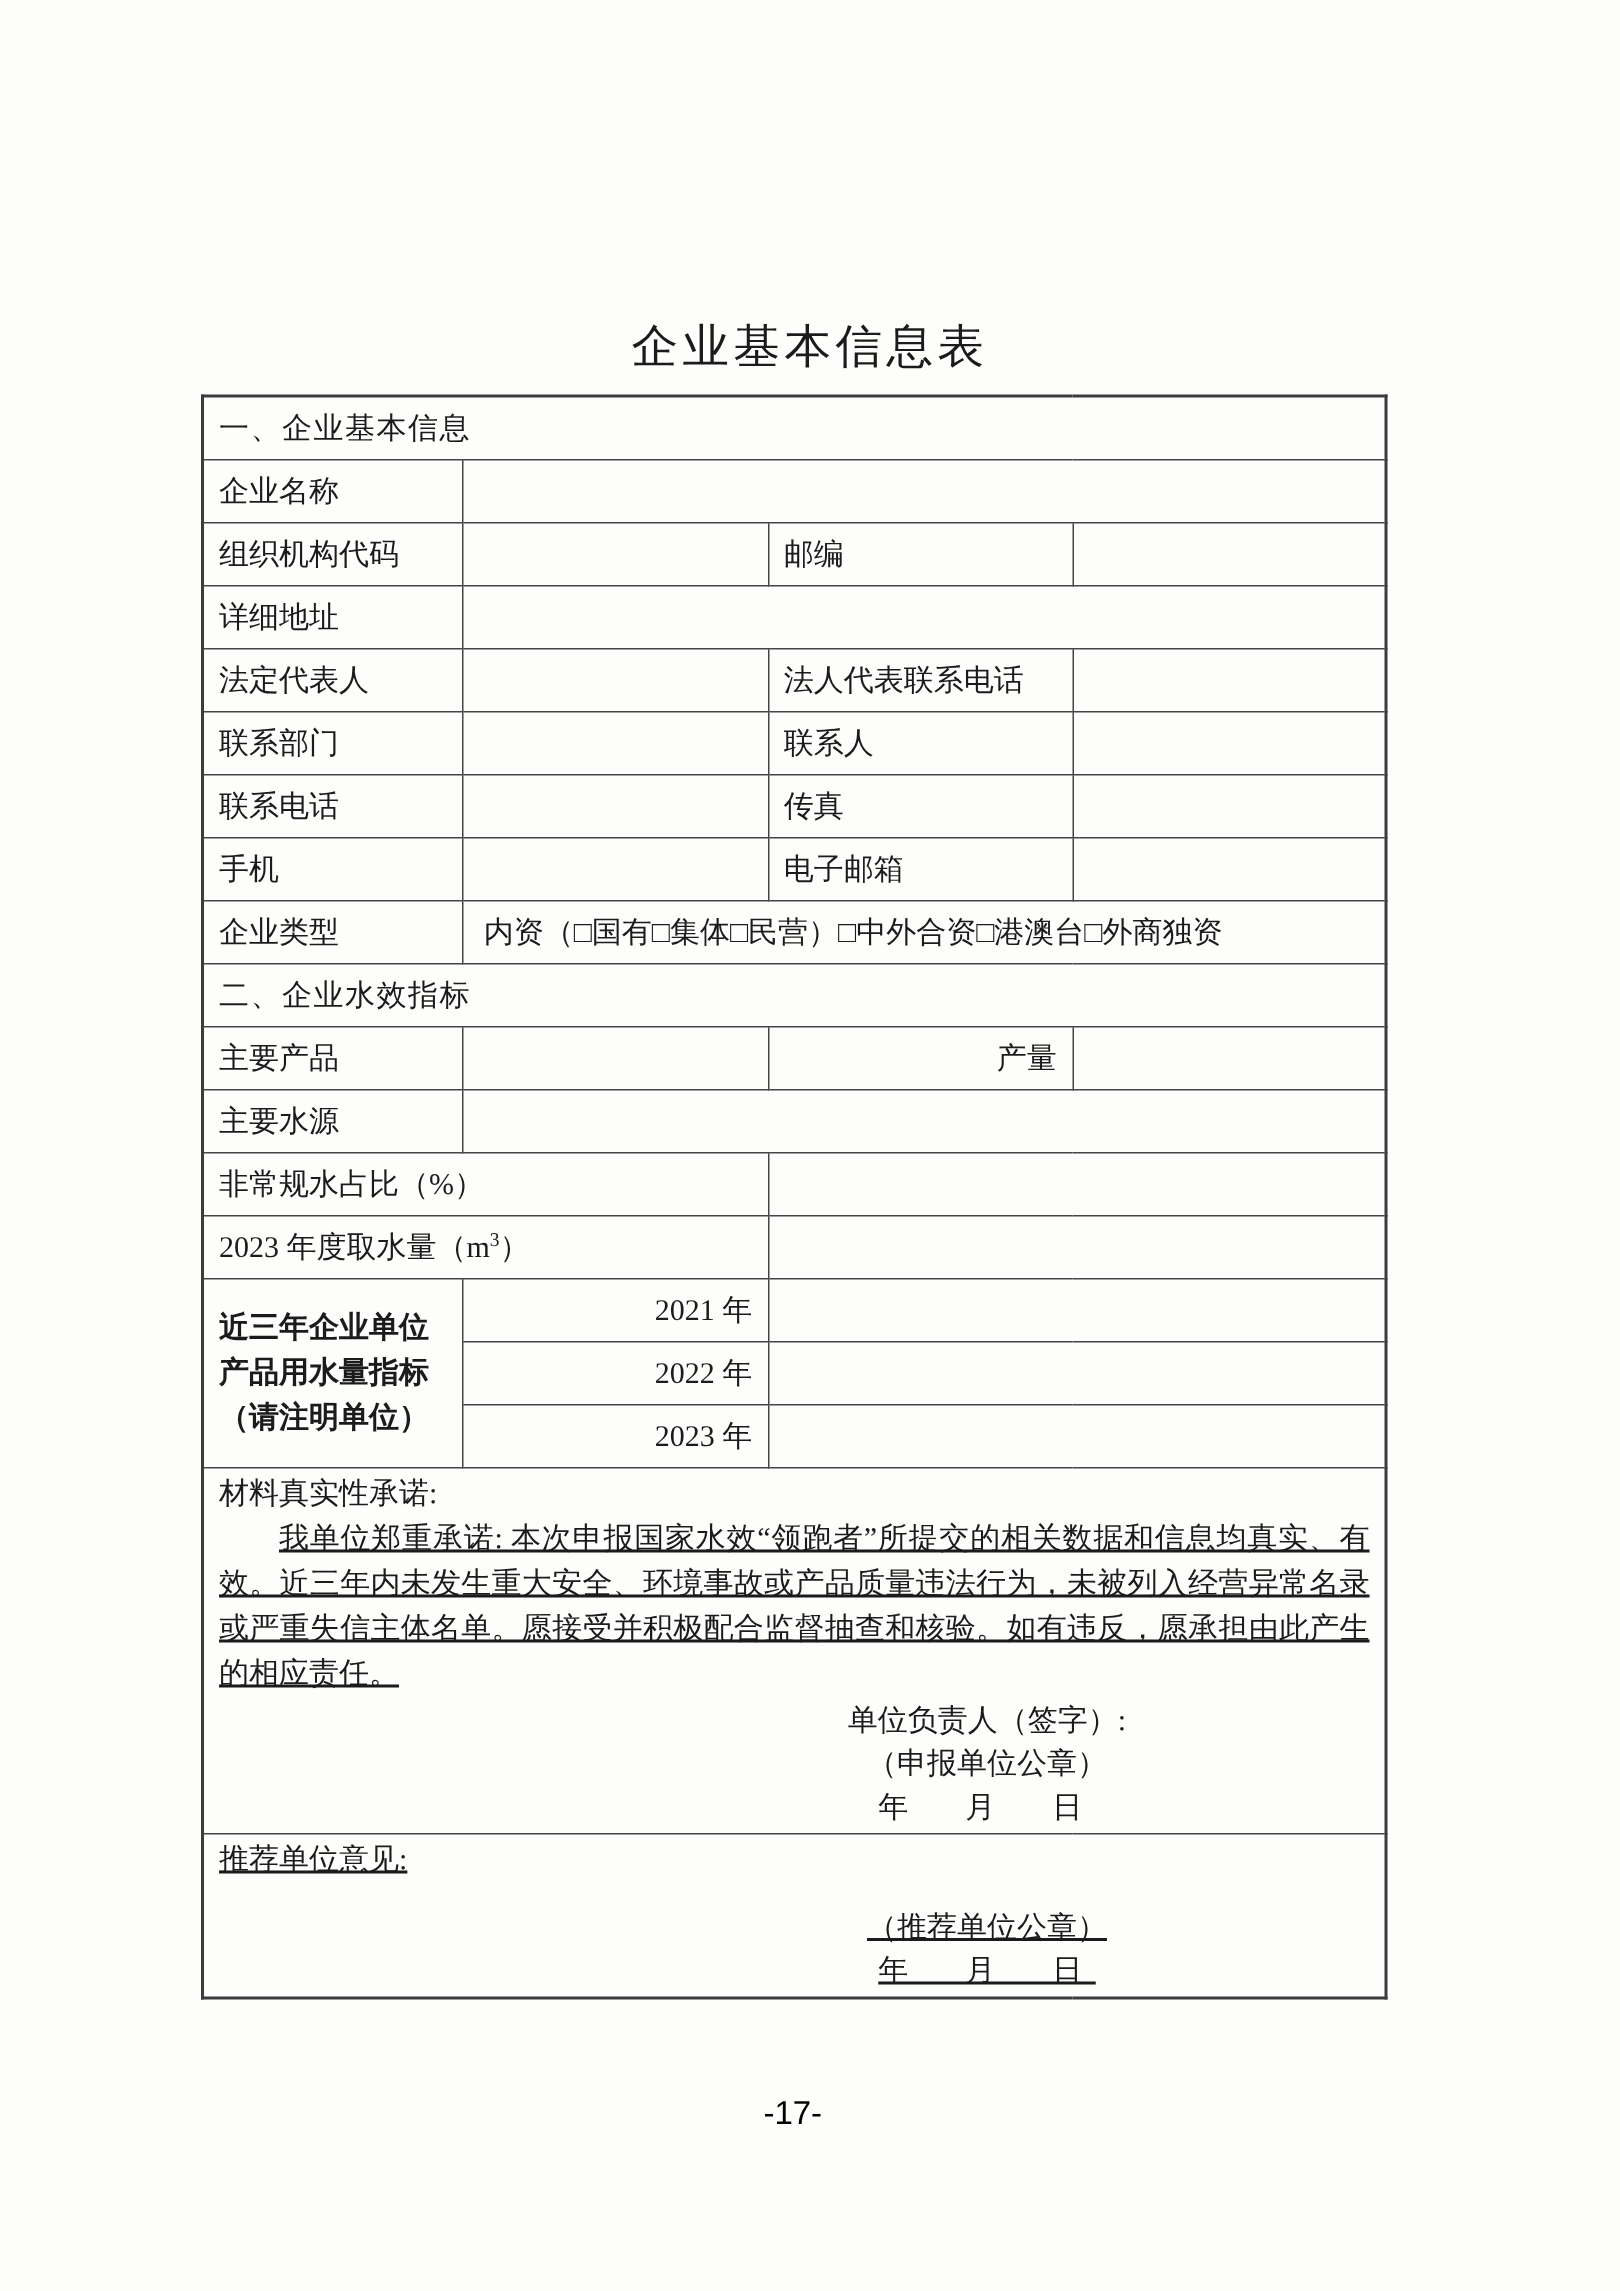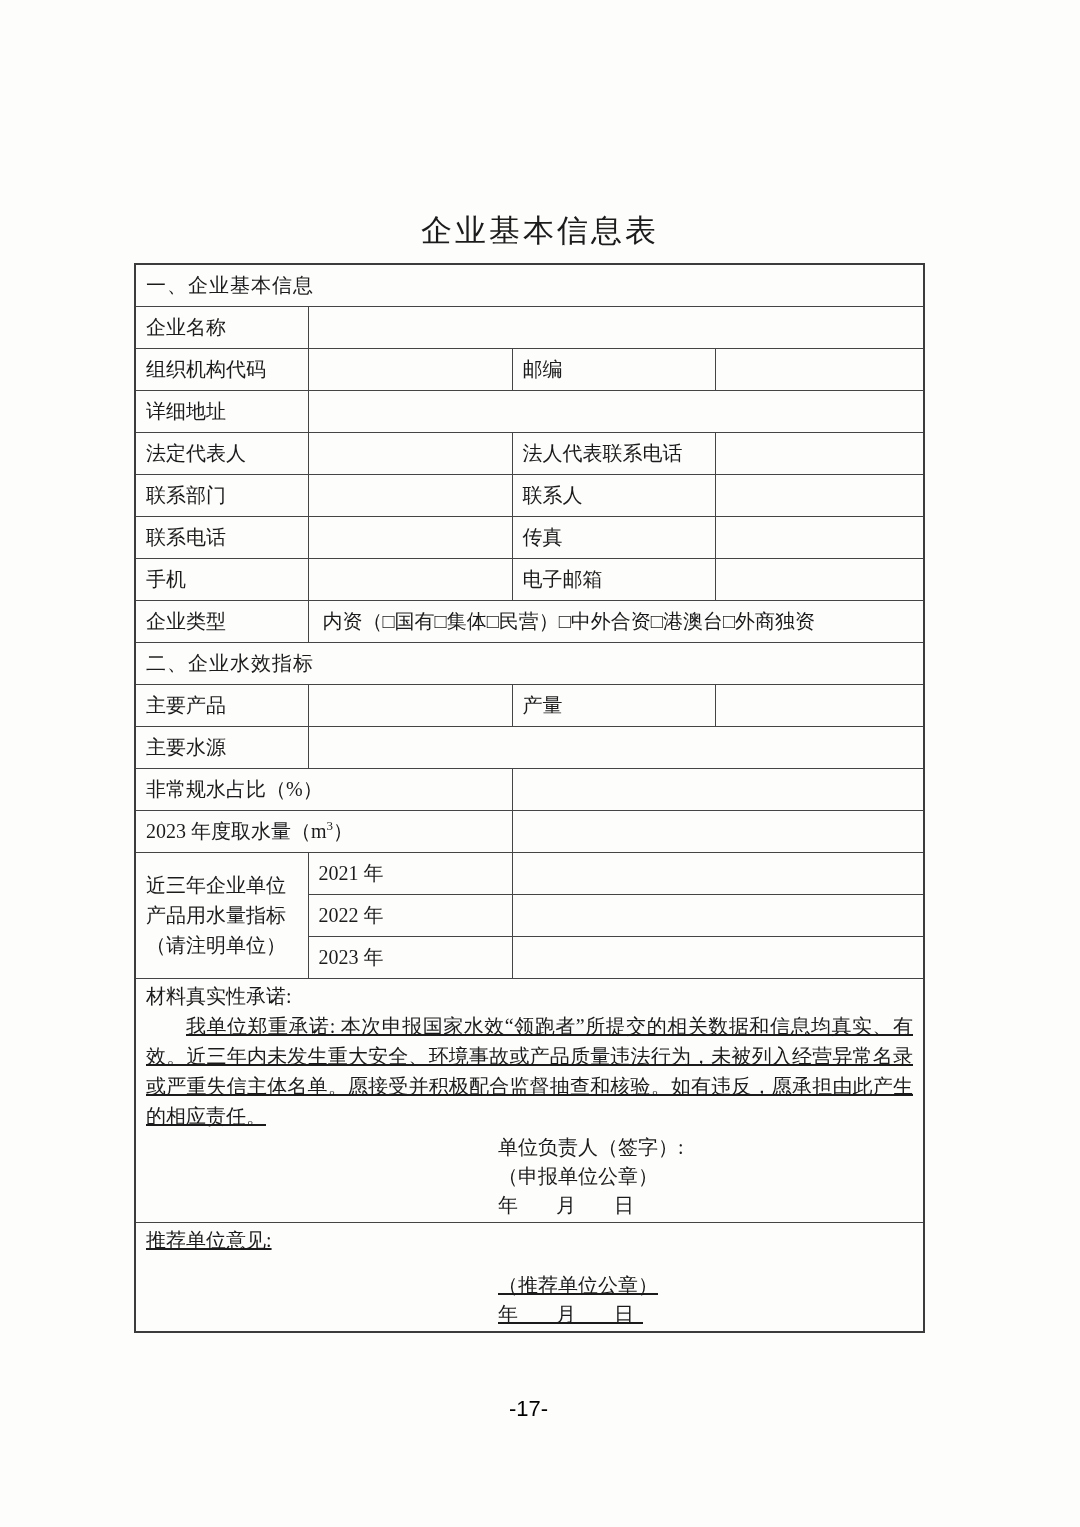--- a/index.html
+++ b/index.html
@@ -36,39 +36,39 @@
   }
   table.form td {
     border: 1.5px solid #454545;
     font-size: 20px;
     padding: 2px 10px;
     overflow: hidden;
   }
   table.form tr { height: 42px; }
   td.sec { font-size: 21px; padding-left: 14px; letter-spacing: 1px; }
   td.lbl { padding-left: 13px; }
-  td.center { text-align: left; padding: 2px 4px; }
+  td.center { text-align: right; padding: 2px 4px; }
   td.val {}
-  td.multiline { line-height: 30px; padding-left: 8px; }
+  td.multiline { line-height: 30px; padding-left: 8px; font-weight: bold; }
   sup { font-size: 13px; }
   tr.commit-row { height: 240px; padding-left: 47px; }
   tr.recommend-row { height: 142px; text-decoration: underline; }
   td.block { vertical-align: top; padding: 6px 12px 4px 12px; }
   .block-title { line-height: 30px; }
   .commit-body {
     margin: 0;
     text-indent: 2em;
     line-height: 30px;
     text-align: justify;
     text-decoration: underline;
   }
   .sig-block {
     width: 320px;
     margin: 2px 95px 0 auto;
-    text-align: left;
+    text-align: center;
     line-height: 29px;
   }
   .sig-block .date-line { letter-spacing: 9px; }
   .recommend-sig { margin-top: 16px; }
   .pageno {
     position: absolute;
     top: 1396px; left: 0;
     width: 100%;
     text-align: center;
     font-family: "Liberation Sans", "DejaVu Sans", sans-serif;

